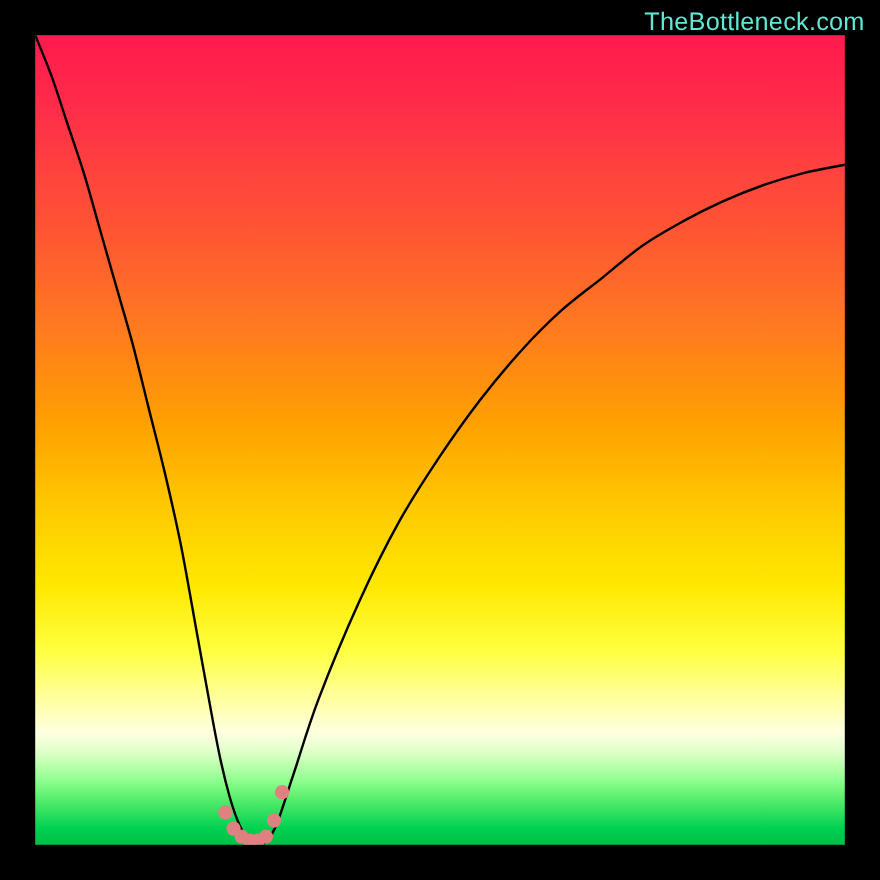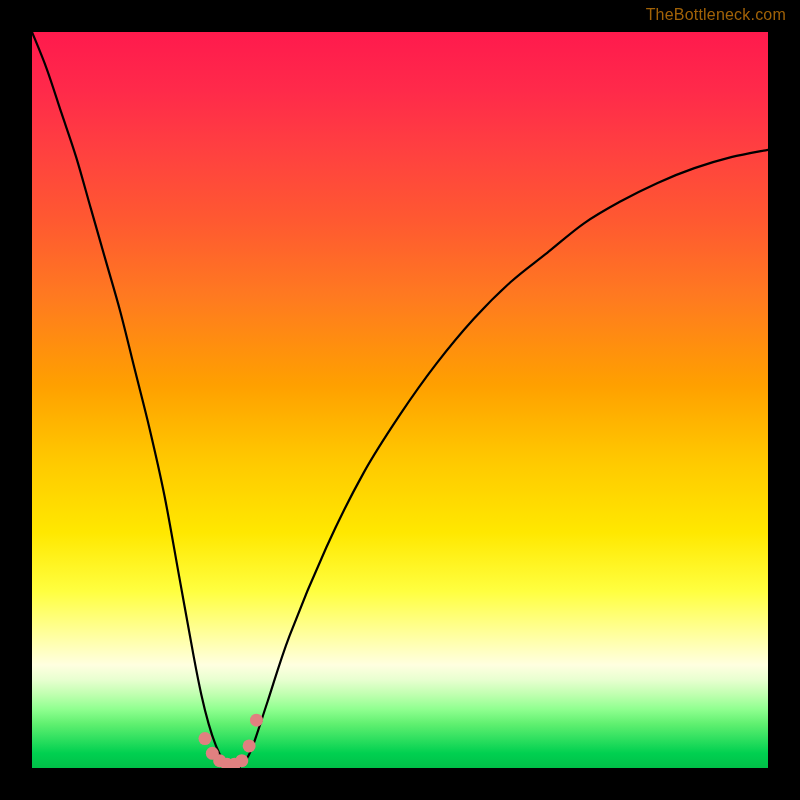--- a/index.html
+++ b/index.html
@@ -35,22 +35,22 @@
       #60f070 94%,
       #30e060 96%,
       #00d050 98%,
       #00c048 100%
     );
   }
   .credit {
     position: absolute;
     top: 6px;
     right: 14px;
-    color: #a16207;
-    font-size: 16px;
+    color: #5eead4;
+    font-size: 23px;
     letter-spacing: 0.2px;
     font-weight: 400;
     z-index: 10;
   }
   svg.curve {
     position: absolute;
     left: 0;
     top: 0;
     width: 736px;
     height: 736px;

